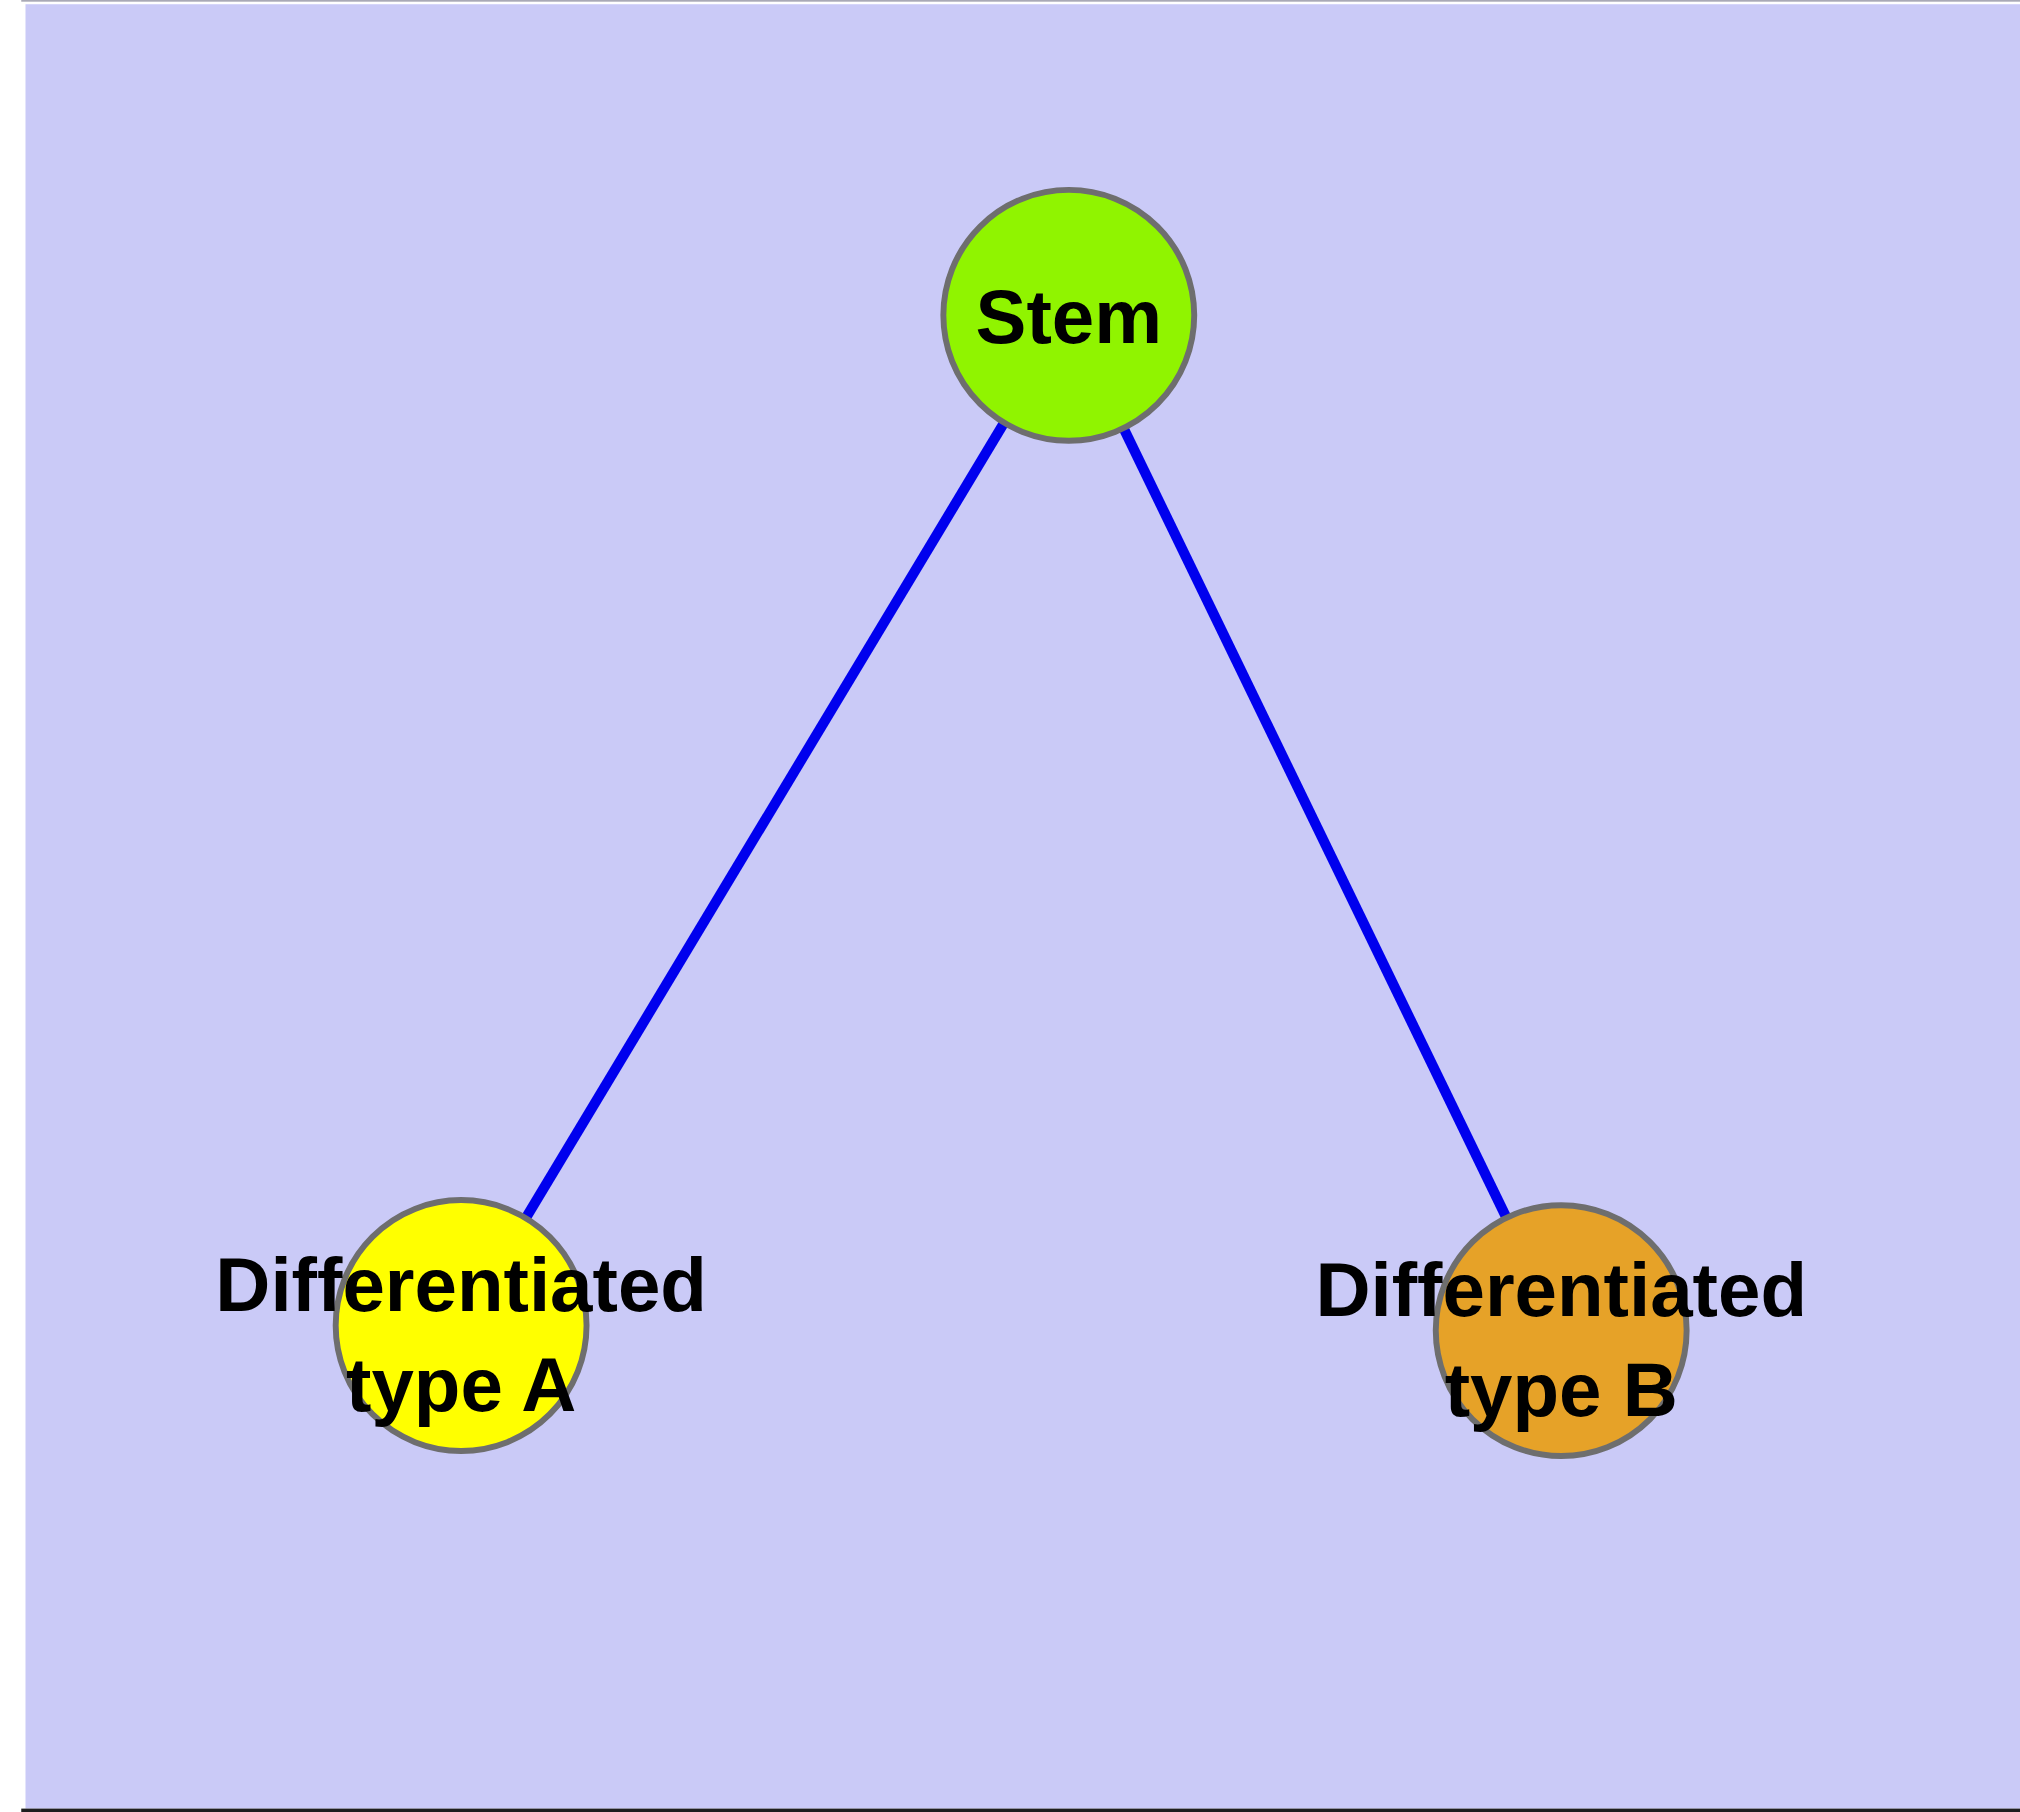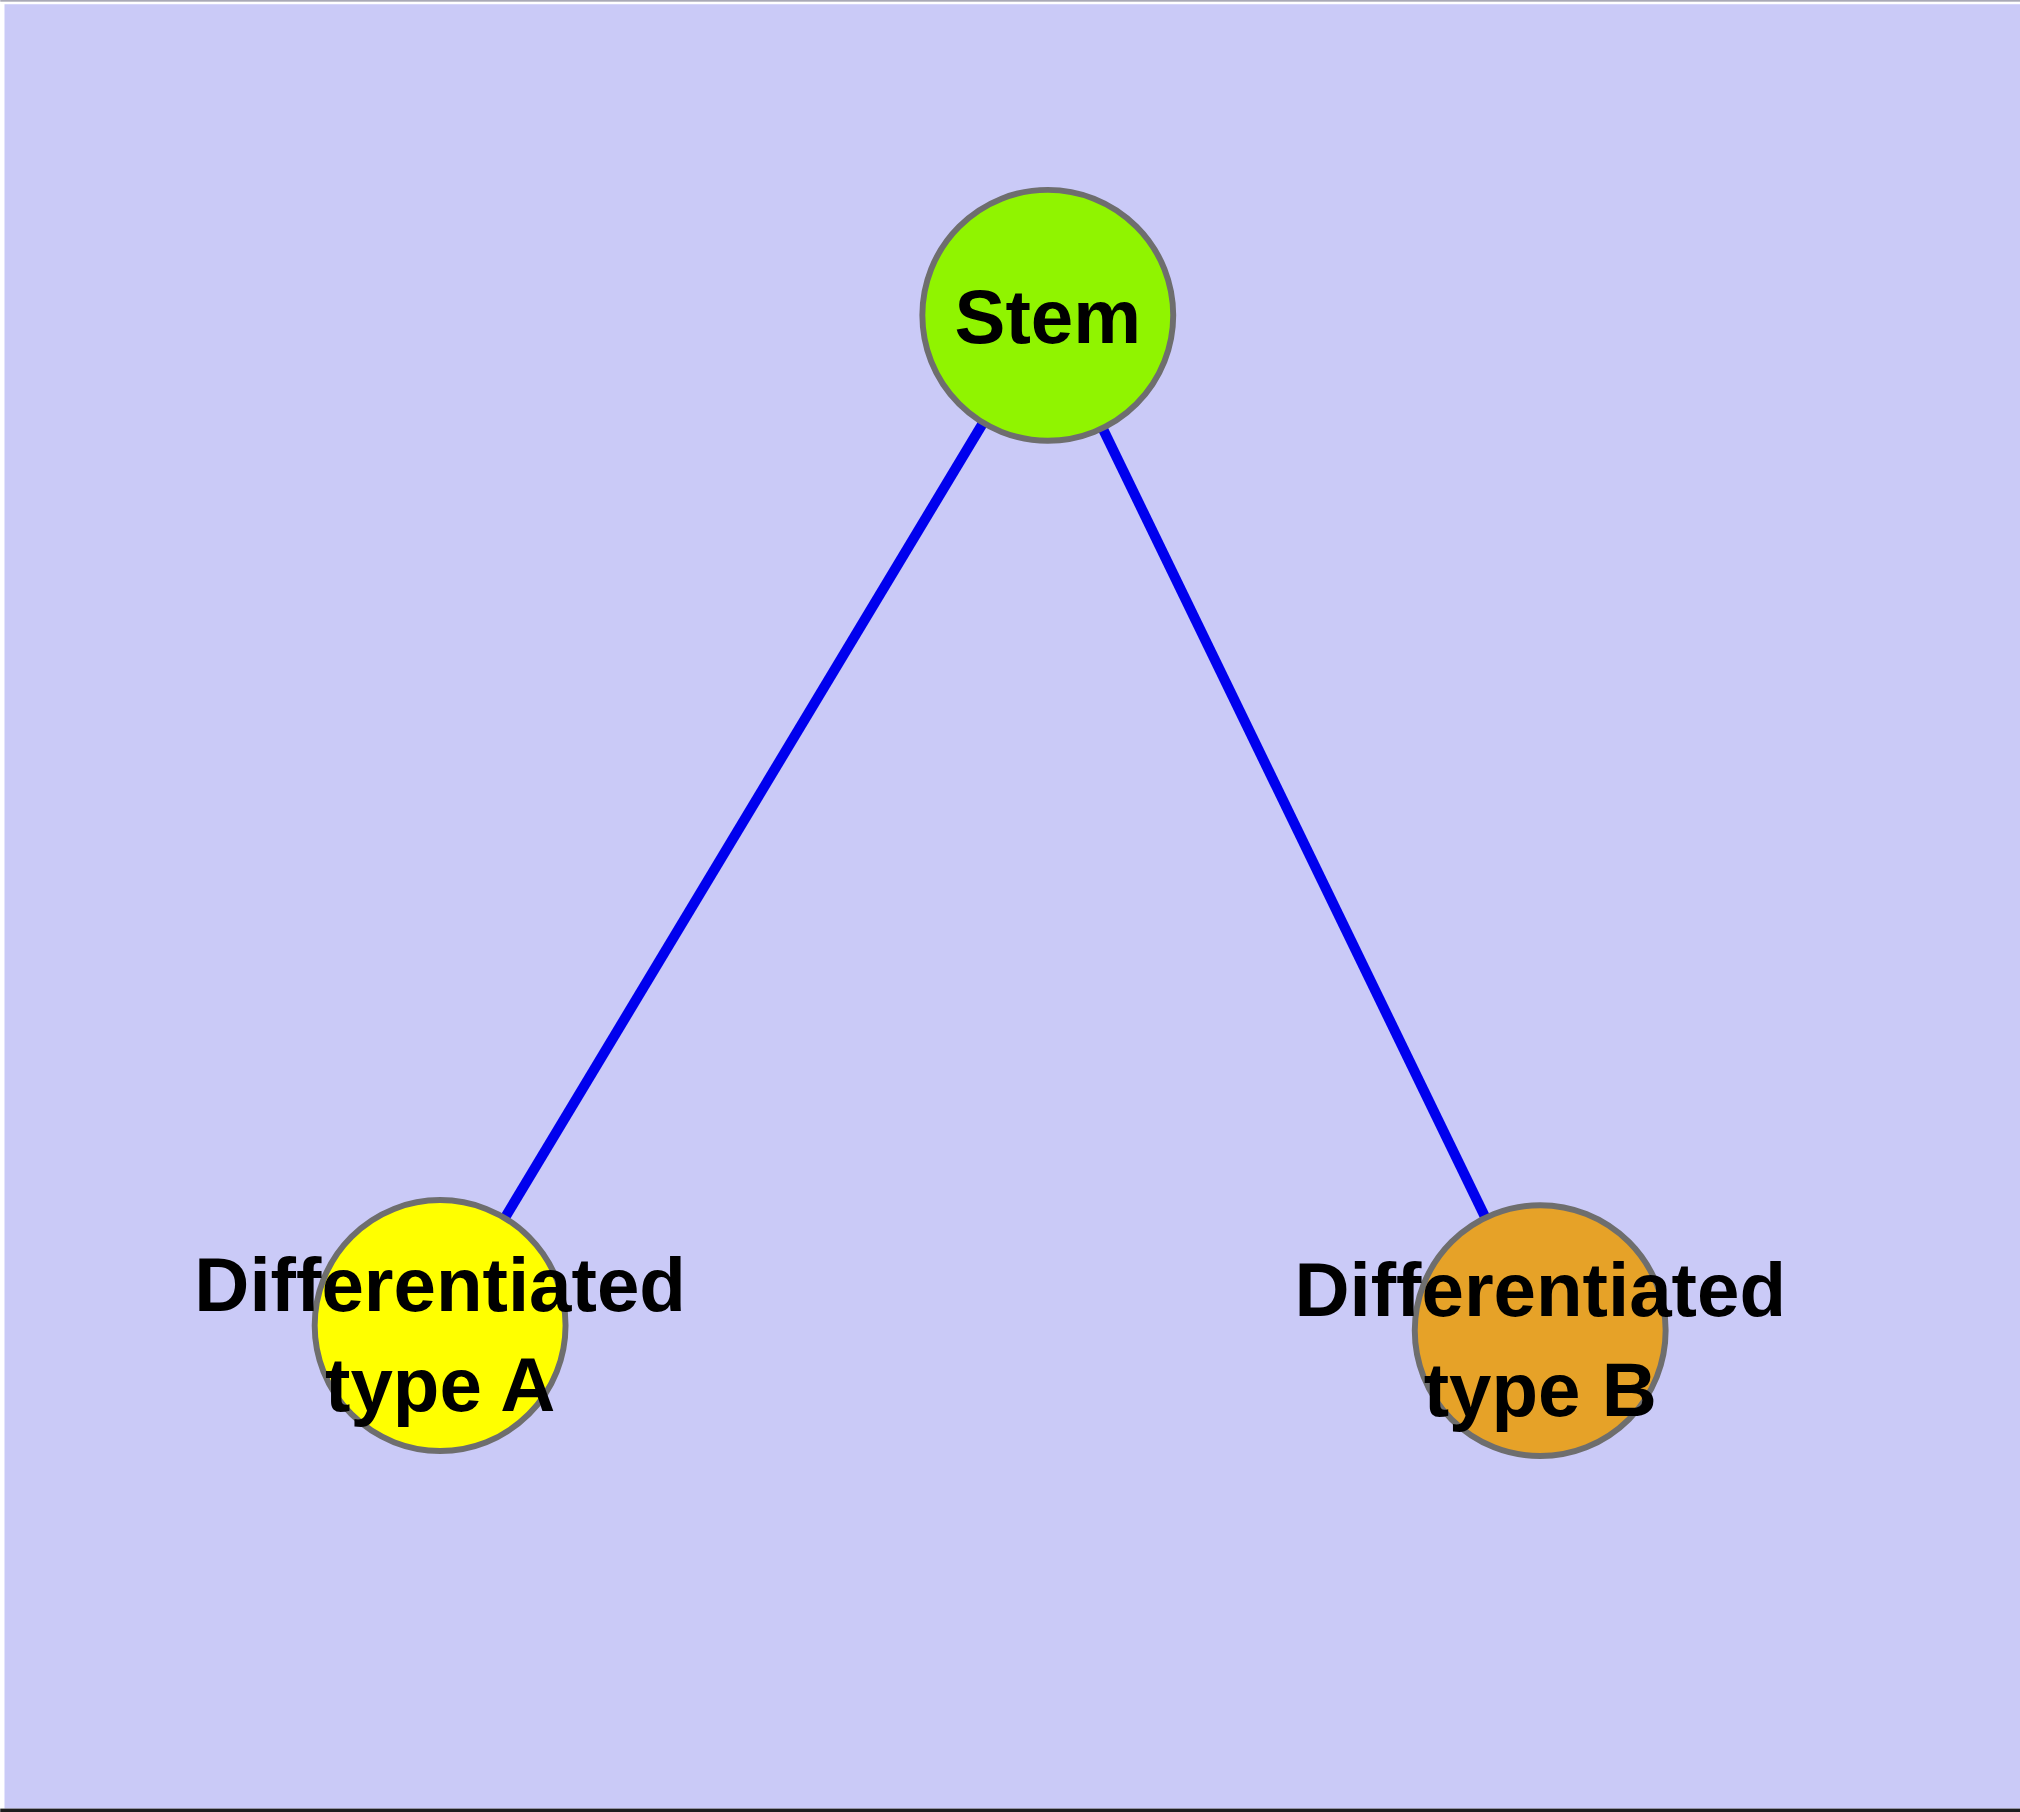--- a/index.html
+++ b/index.html
@@ -7,20 +7,21 @@
     padding: 0;
     width: 2021px;
     height: 1812px;
     background: #ffffff;
     overflow: hidden;
   }
   .stage {
     position: relative;
     width: 1965px;
     height: 1812px;
+    padding-left: 21px;
   }
   svg { display: block; }
   .edge {
     stroke-width: 12px;
     stroke-linecap: butt;
     fill: none;
   }
   .node {
     stroke-width: 7px;
   }

